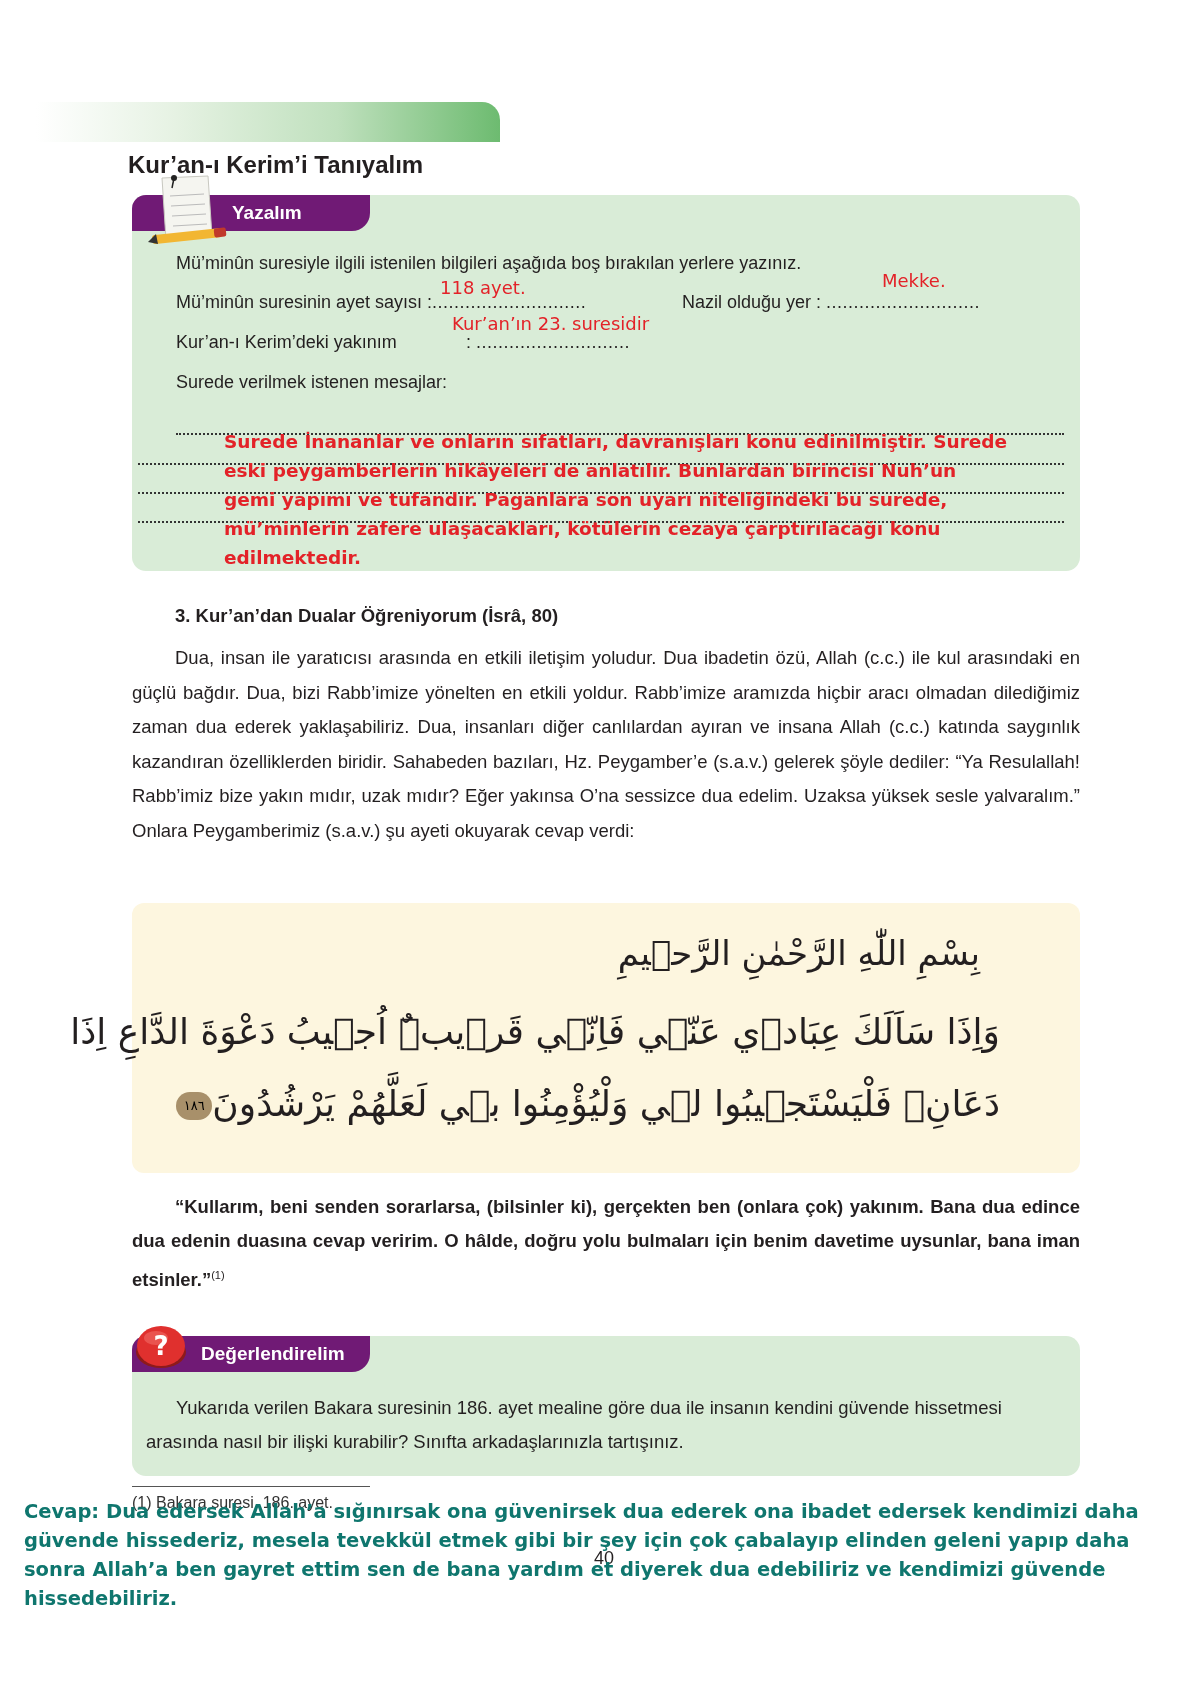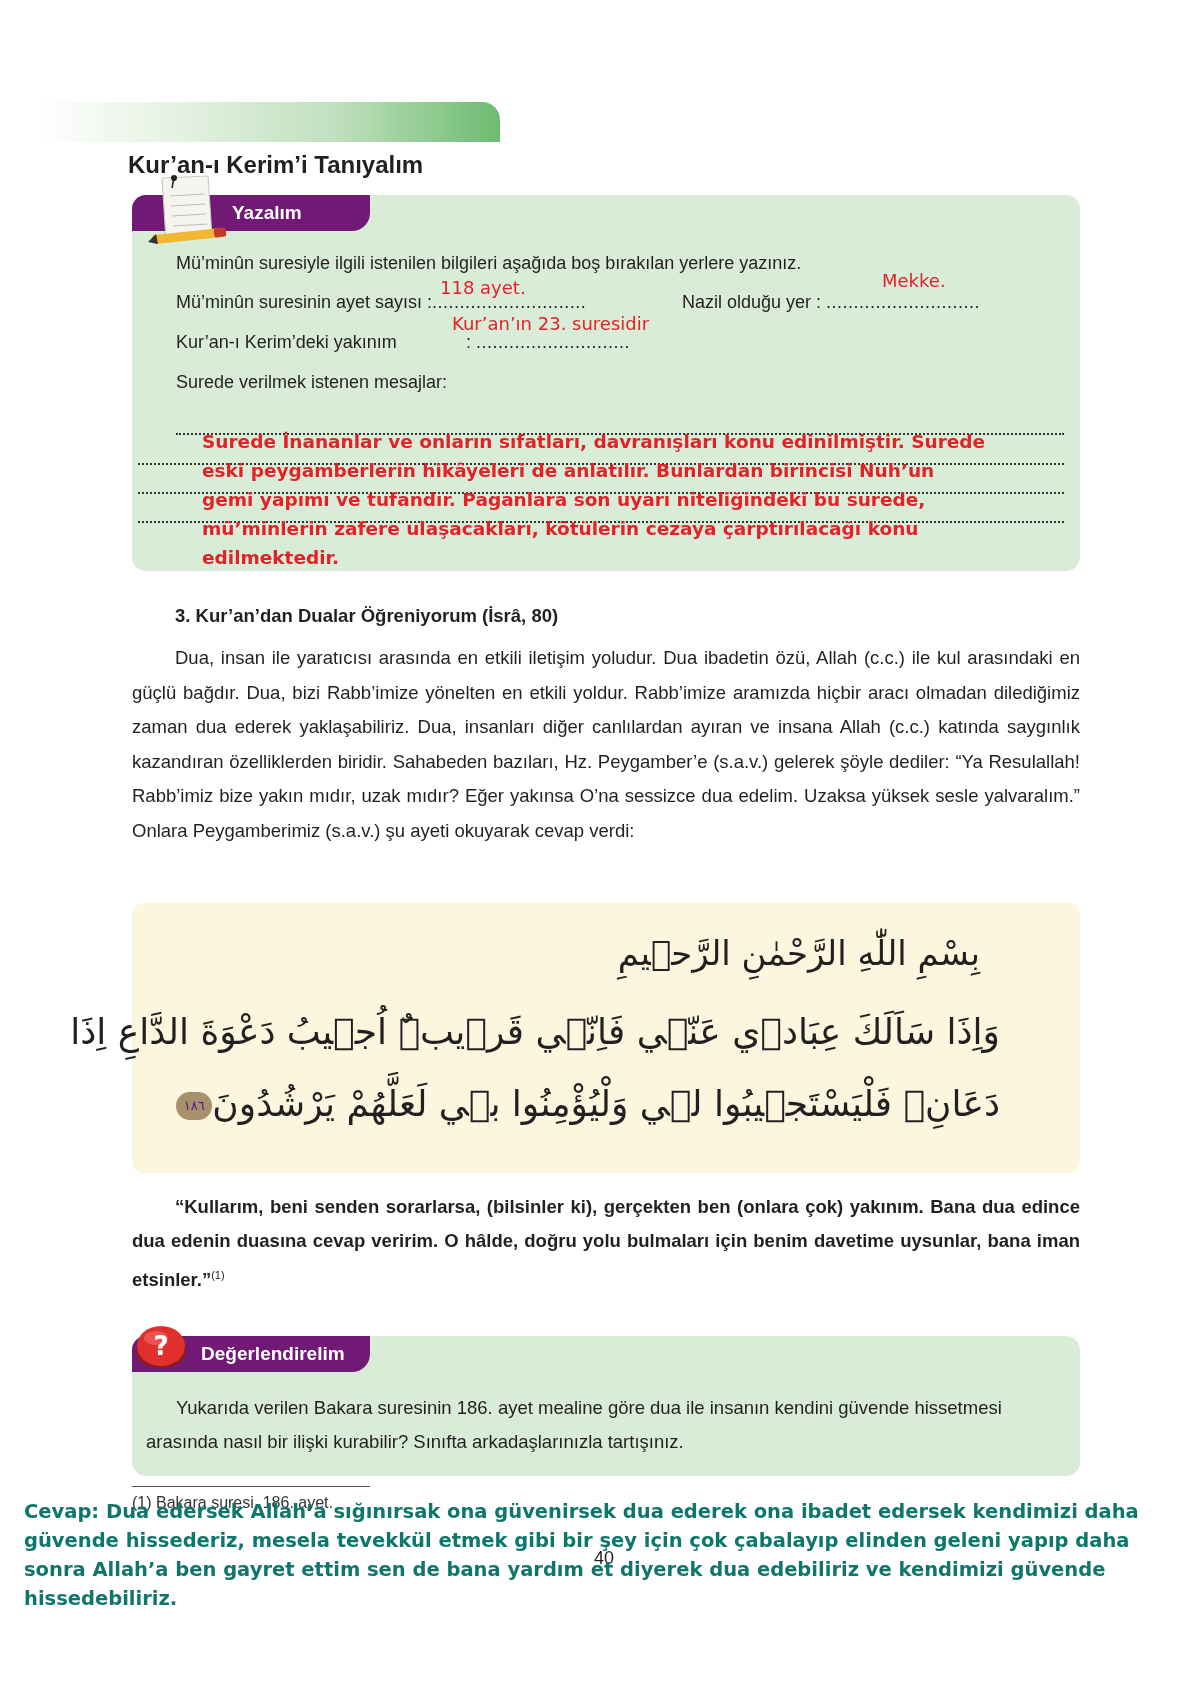--- a/index.html
+++ b/index.html
@@ -24,29 +24,29 @@
     border-radius: 14px 0 18px 0; color: #fff; font-weight: bold; font-size: 19px;
     padding: 7px 0 0 100px;
   }
   .yazalim-box .box-tab { width: 238px; }
 
   .note-icon { position: absolute; left: 144px; top: 170px; width: 96px; height: 78px; }
 
   .line { position: absolute; font-size: 18px; color: #231f20; white-space: nowrap; }
   .dots { letter-spacing: 0.5px; }
   .ans { position: absolute; font-family: "DejaVu Sans", sans-serif; font-weight: normal; color: #e32228; font-size: 18px; white-space: nowrap; }
-  .ans-para { position: absolute; font-family: "DejaVu Sans", sans-serif; font-weight: bold; color: #e32228; font-size: 18.5px; line-height: 29px; }
+  .ans-para { position: absolute; font-family: "DejaVu Sans", sans-serif; font-weight: bold; color: #e32228; font-size: 18.5px; line-height: 29px; margin-left: 22px; }
   .dotline { position: absolute; height: 0; border-bottom: 2px dotted #333; }
 
   .section-title { position: absolute; left: 175px; top: 605px; font-size: 18.5px; font-weight: bold; }
   .para { position: absolute; left: 132px; top: 641px; width: 948px; font-size: 18.5px; line-height: 34.5px; text-align: justify; text-indent: 43px; color: #231f20; }
 
   .arabic-box { position: absolute; left: 132px; top: 903px; width: 948px; height: 270px; background: #fdf6df; border-radius: 12px; }
   .ar-line { position: absolute; font-family: "DejaVu Sans", sans-serif; color: #231f20; direction: rtl; white-space: nowrap; }
-  .ayah-num { display: inline-block; width: 36px; height: 28px; border-radius: 14px; background: #a8906a; color: #4c1d95; font-size: 13px; text-align: center; line-height: 28px; vertical-align: middle; margin-left: 14px; }
+  .ayah-num { display: inline-block; width: 36px; height: 28px; border-radius: 14px; background: #a8906a; color: #000000; font-size: 13px; text-align: center; line-height: 28px; vertical-align: middle; margin-left: 14px; }
 
   .meal { position: absolute; left: 132px; top: 1190px; width: 948px; font-size: 18.5px; font-weight: bold; line-height: 34px; text-align: justify; text-indent: 43px; }
   .meal sup { font-size: 11px; font-weight: normal; }
 
   .deger-box { left: 132px; top: 1336px; width: 948px; height: 140px; }
   .deger-box .box-tab { width: 238px; padding-left: 69px; }
   .q-icon { position: absolute; left: 134px; top: 1322px; width: 54px; height: 50px; }
   .deger-text { position: absolute; left: 14px; top: 55px; width: 920px; font-size: 18.5px; line-height: 34px; text-indent: 30px; }
 
   .footnote-rule { position: absolute; left: 132px; top: 1486px; width: 238px; border-top: 1.5px solid #555; }

